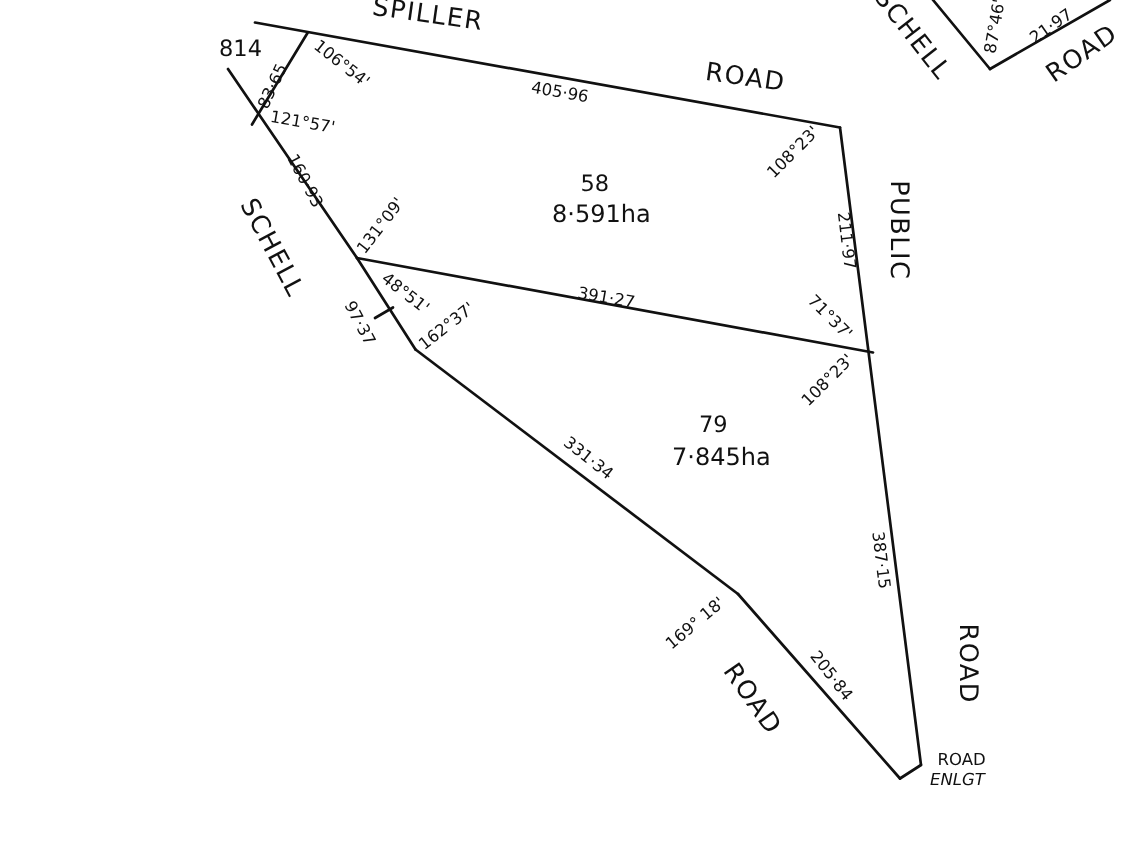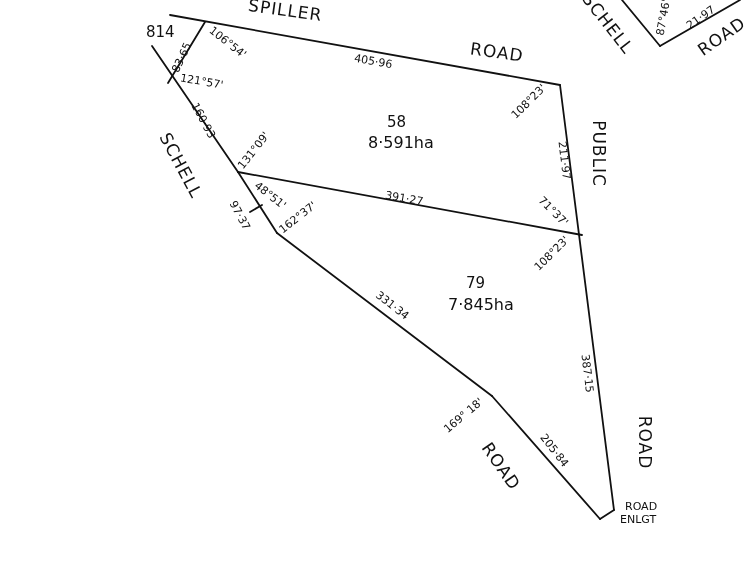--- a/index.html
+++ b/index.html
@@ -71,13 +71,13 @@
 <div class="lbl dim" style="left:507px;top:96px;transform:rotate(-45deg);">108°23'</div>
 <div class="lbl dim" style="left:232px;top:145px;transform:rotate(-52deg);">131°09'</div>
 <div class="lbl dim" style="left:252px;top:190px;transform:rotate(38deg);">48°51'</div>
 <div class="lbl dim" style="left:276px;top:212px;transform:rotate(-38deg);">162°37'</div>
 <div class="lbl dim" style="left:535px;top:206px;transform:rotate(45deg);">71°37'</div>
 <div class="lbl dim" style="left:530px;top:248px;transform:rotate(-45deg);">108°23'</div>
 <div class="lbl dim" style="left:440px;top:410px;transform:rotate(-40deg);">169° 18'</div>
 <div class="lbl dim" style="left:645px;top:12px;transform:rotate(-80deg);">87°46'</div>
 
 <div class="lbl dim" style="left:625px;top:501px;">ROAD</div>
-<div class="lbl dim" style="left:620px;top:514px;">ENLGT</div>
+<div class="lbl dim" style="left:620px;top:514px;font-style:italic;">ENLGT</div>
 
 </body></html>

